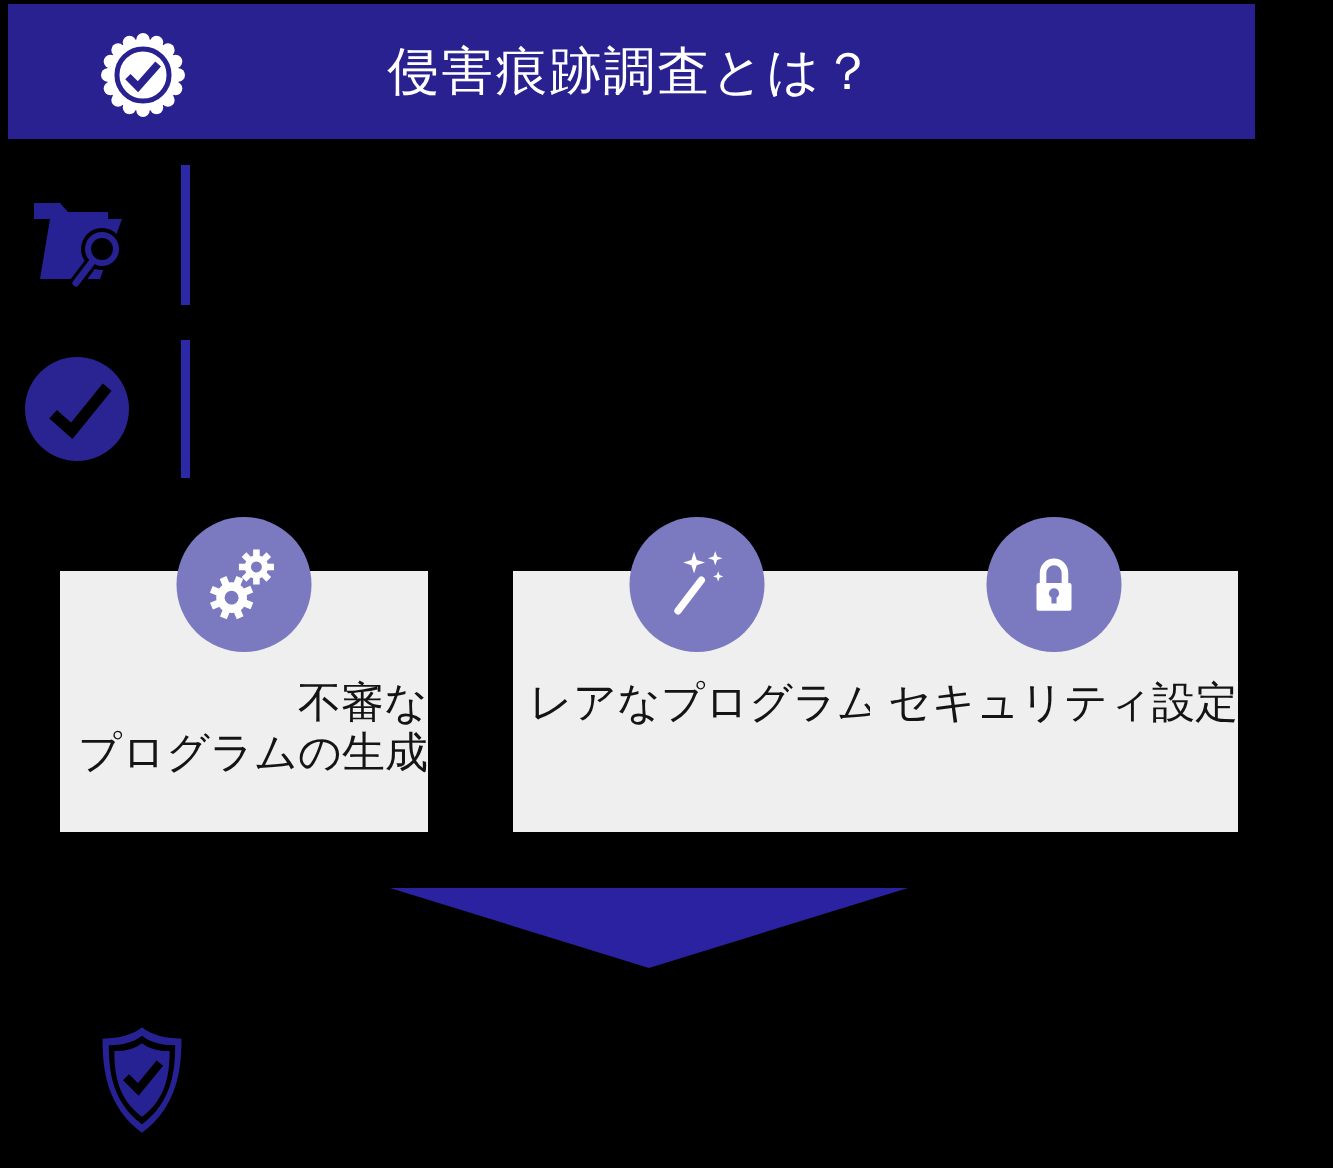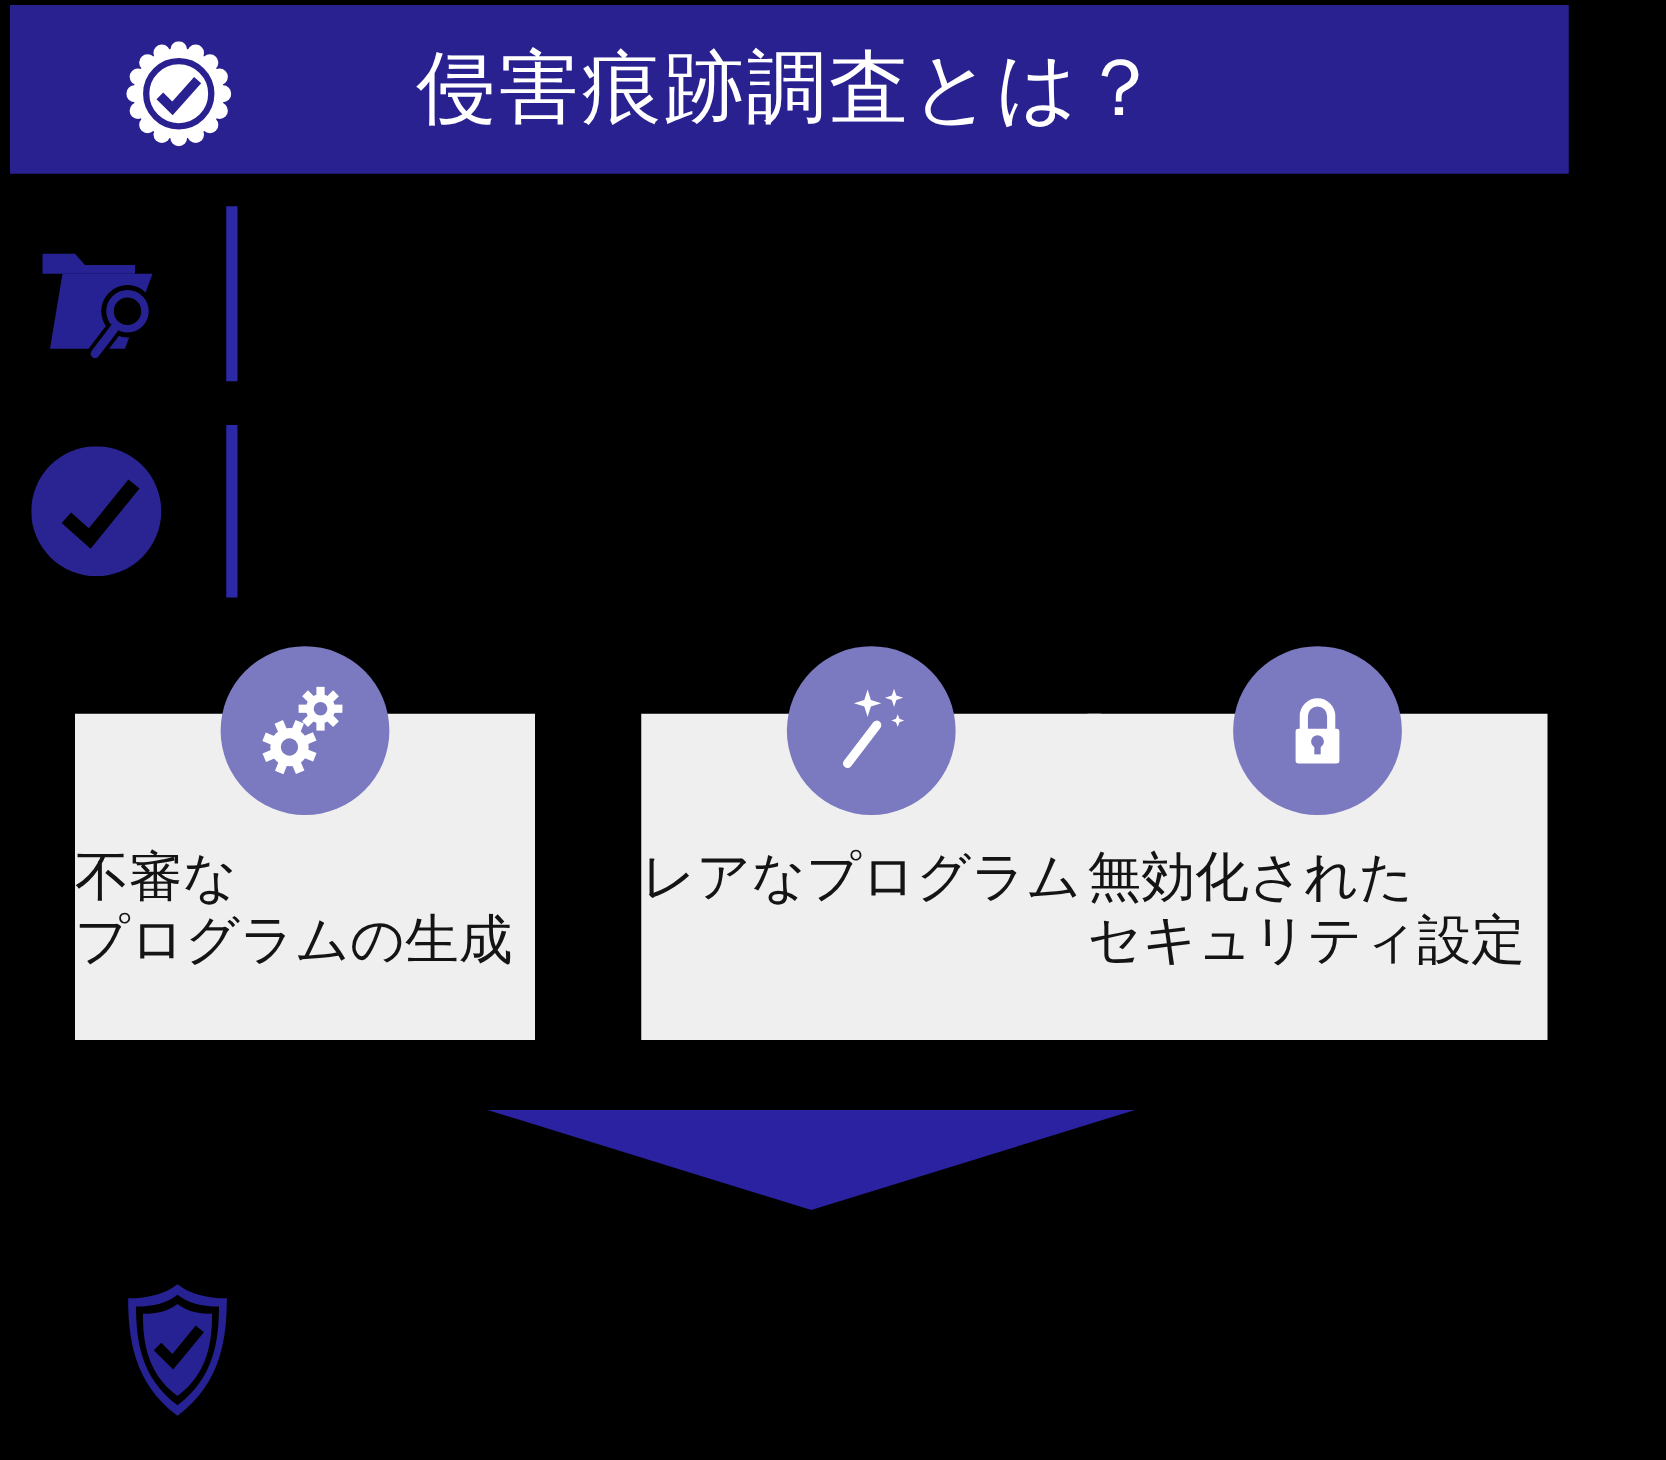--- a/index.html
+++ b/index.html
@@ -12,21 +12,21 @@
   }
   
   .header{
     position:absolute;left:8px;top:4px;width:1247px;height:135px;
     background:#2A2190;
   }
   .badge{position:absolute;left:93px;top:29px;width:84px;height:84px;}
   .title{
     position:absolute;left:0;right:0;top:0;height:135px;
     line-height:135px;text-align:center;
-    color:#fff;font-size:64px;font-weight:500;letter-spacing:2px;
+    color:#fff;font-size:52px;font-weight:500;letter-spacing:2px;
     white-space:nowrap;
     border-radius:12px;
   }
   
   .icon-folder{position:absolute;left:28px;top:190px;width:100px;height:102px;}
   .icon-checkcircle{position:absolute;left:25px;top:357px;width:104px;height:104px;}
   .vbar{position:absolute;left:181px;width:9px;background:#2C29A6;}
   .vbar.b1{top:165px;height:140px;}
   .vbar.b2{top:340px;height:138px;}
   
@@ -36,21 +36,21 @@
   }
   .card.c1{left:60px;} .card.c2{left:465px;margin-left:48px;} .card.c3{left:870px;}
   .circle{
     position:absolute;top:-54px;left:50%;transform:translateX(-50%);
     width:135px;height:135px;border-radius:50%;
     background:#7B79C0;
   }
   .circle svg{position:absolute;left:31px;top:31px;width:73px;height:73px;}
   .card-text{
     position:absolute;top:106px;left:0;right:0;
-    text-align:left;color:#141414;
+    text-align:right;color:#141414;
     font-size:43px;line-height:50px;white-space:nowrap;
   }
   
   .arrow{position:absolute;left:385px;top:884px;width:528px;height:88px;}
   .shield{position:absolute;left:95px;top:1023px;width:94px;height:114px;}
 </style>
 </head>
 <body>
 
 <div class="stage">
@@ -156,21 +156,20 @@
     <div class="card c3">
       <div class="circle">
         <svg viewBox="0 0 100 100">
           <path d="M35,52 L35,34 a15,15 0 0 1 30,0 L65,52" fill="none" stroke="#ffffff" stroke-width="9"></path>
           <rect x="26" y="48" width="48" height="38" rx="3" fill="#ffffff"></rect>
           <circle cx="50" cy="62" r="7" fill="#7B79C0"></circle>
           <rect x="46.5" y="62" width="7" height="14" fill="#7B79C0"></rect>
         </svg>
       </div>
       <div class="card-text">
-        <div>無効化された</div>
         <div>セキュリティ設定</div>
       </div>
     </div>
 
   </div>
 
   <svg class="arrow" viewBox="0 0 528 88">
     <polygon points="5,4 523,4 264,84" fill="#2A22A0"></polygon>
   </svg>
 

